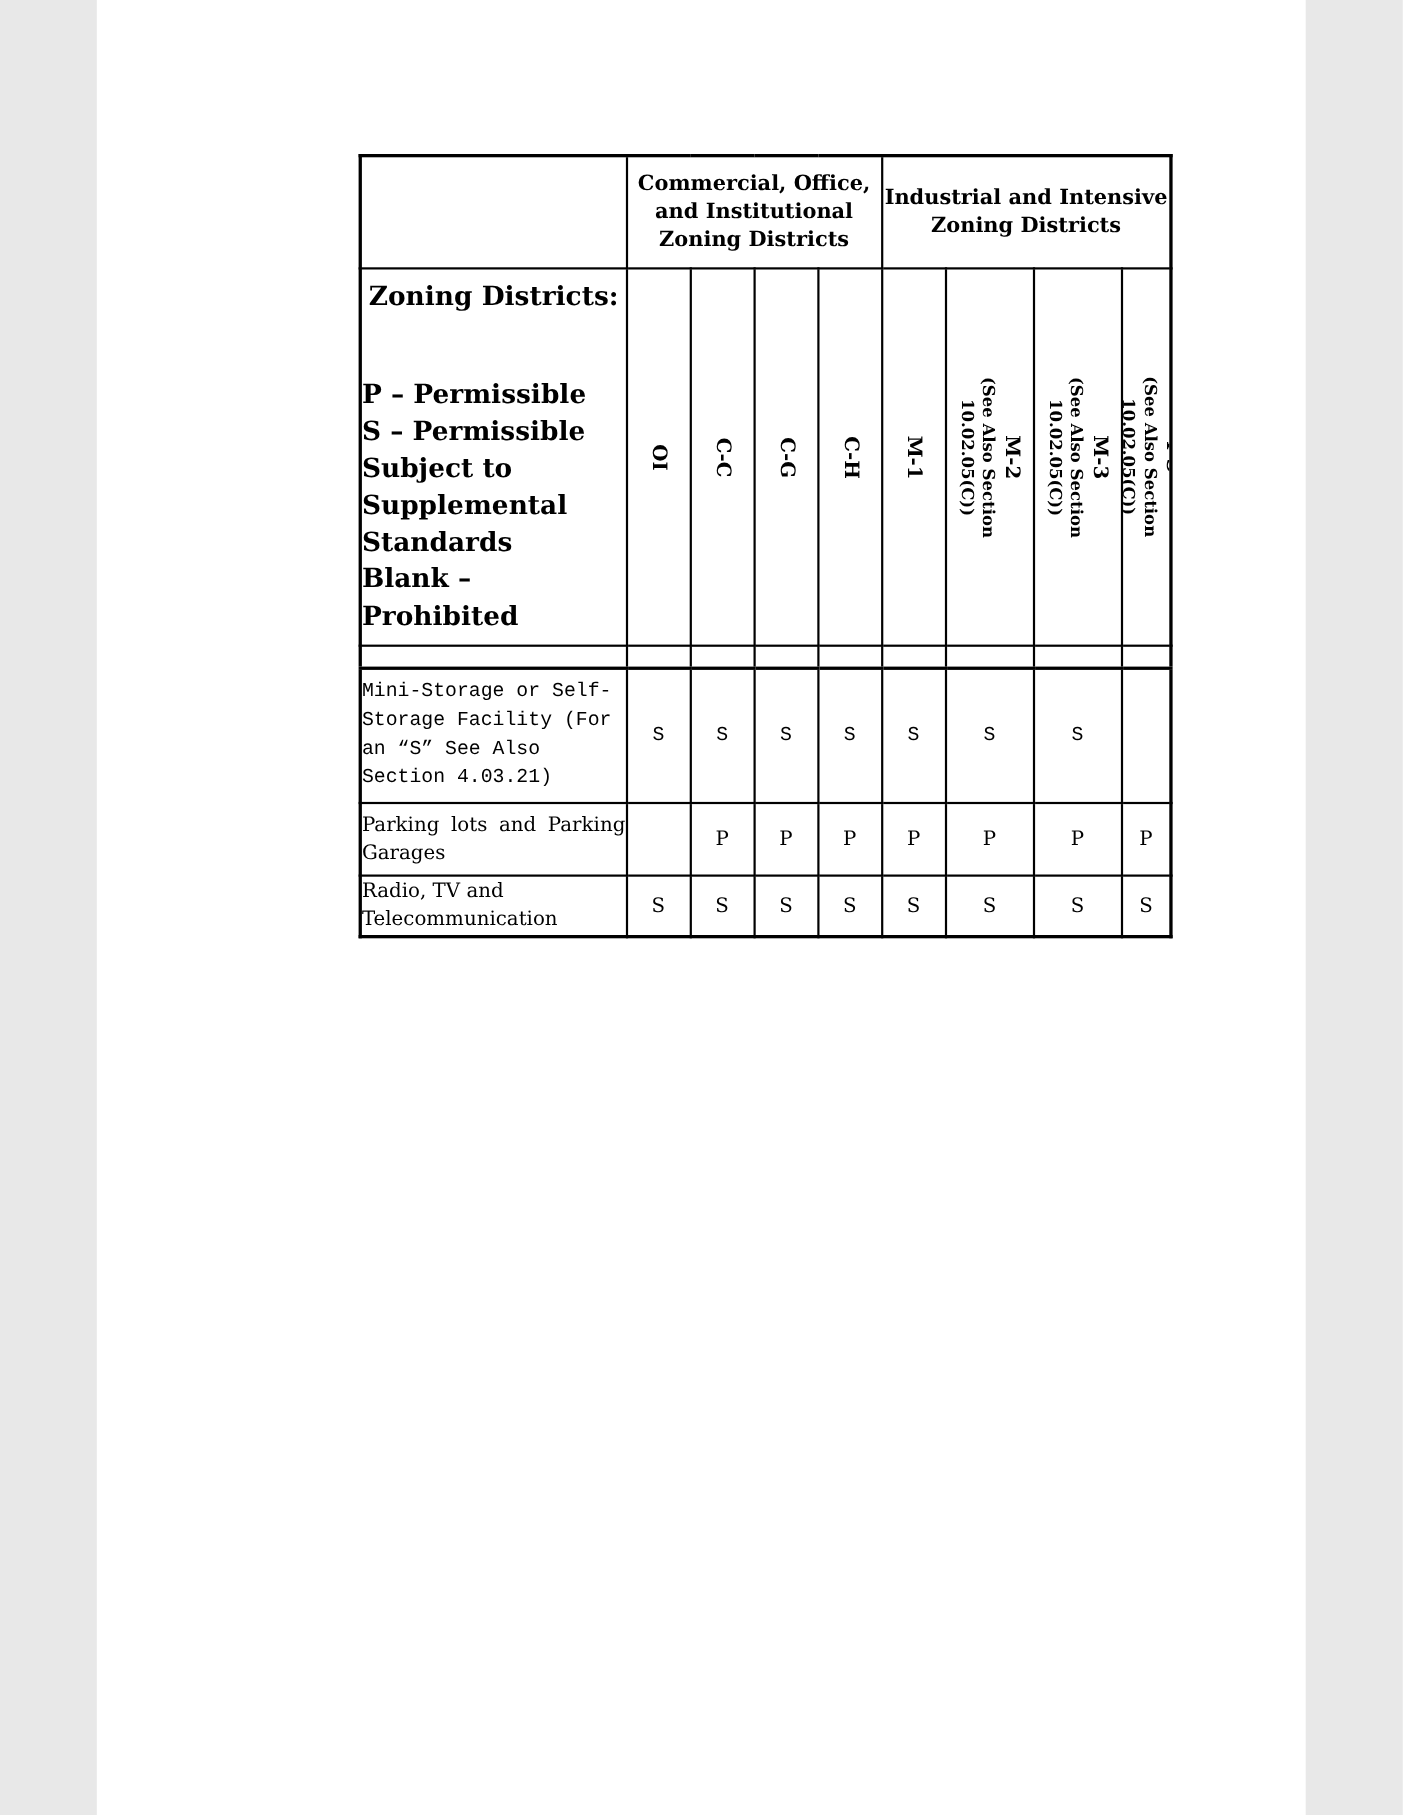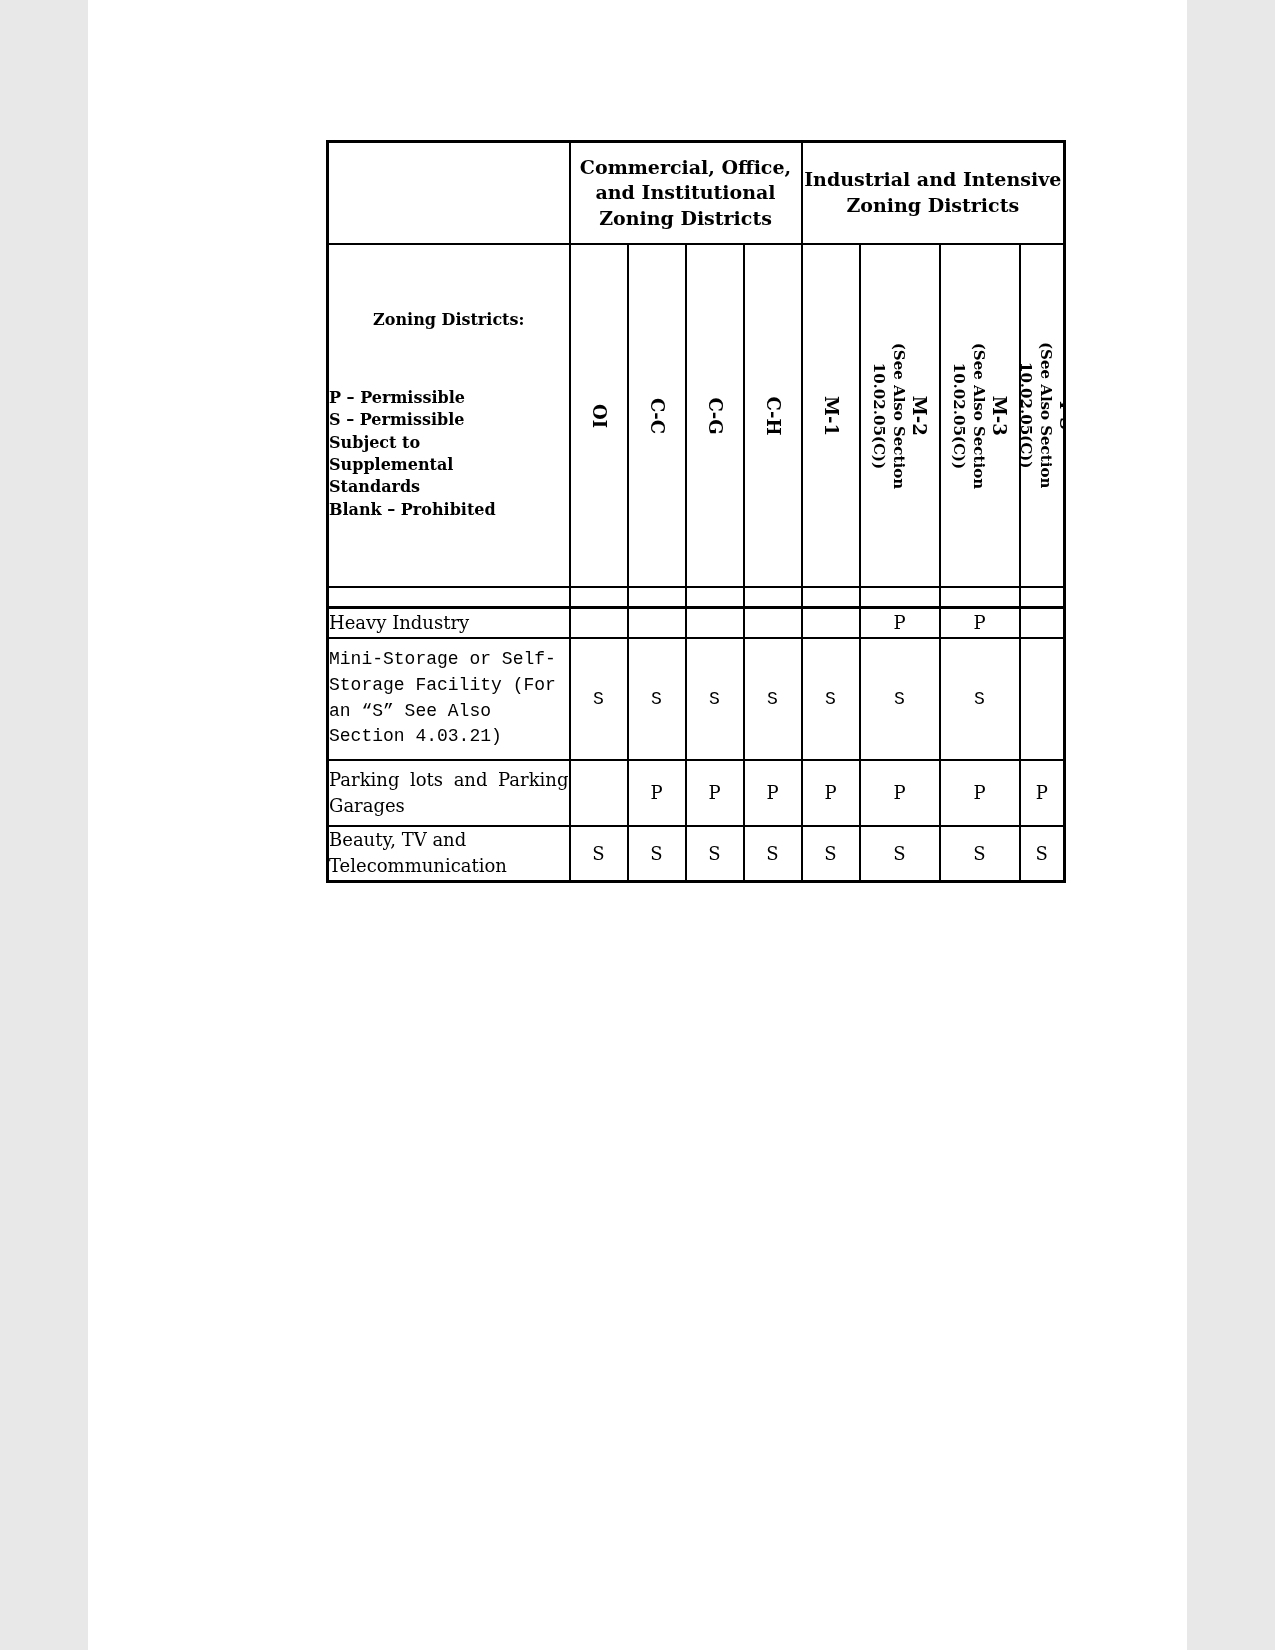--- a/index.html
+++ b/index.html
@@ -40,21 +40,21 @@
     text-align:center;
     padding:4px 14px;
   }
   .corner-cell { height:100px; }
 
   
   .legend-cell {
     vertical-align:top;
     text-align:left;
     font-weight:bold;
-    font-size:16px;
+    font-size:24px;
     padding:12px 10px 8px 12px;
     height:341px;
   }
   .legend-title { text-align:center; margin-bottom:58px; }
   .legend-line  { line-height:1.4; }
 
   .vert-th { text-align:center; vertical-align:middle; padding:0; position:relative; }
   .cellclip { position:relative; width:100%; height:341px; overflow:hidden; }
   .vert {
     writing-mode:vertical-rl;
@@ -194,31 +194,20 @@
           <td class=""></td>
           <td class=""></td>
           <td class="group-start"></td>
           <td class=""></td>
           <td class=""></td>
           <td class=""></td>
         </tr>
     </thead>
     <tbody id="table-body">
 
-        <tr style="height: 30px;">
-          <td class="use-cell col-use">Heavy Industry</td>
-          <td class="val-cell"></td>
-          <td class="val-cell"></td>
-          <td class="val-cell"></td>
-          <td class="val-cell"></td>
-          <td class="val-cell group-start"></td>
-          <td class="val-cell">P</td>
-          <td class="val-cell">P</td>
-          <td class="val-cell"></td>
-        </tr>
         <tr style="height: 122px; font-family: Liberation Mono, monospace;">
           <td class="use-cell col-use">Mini-Storage or Self-Storage Facility (For an “S” See Also Section 4.03.21)</td>
           <td class="val-cell">S</td>
           <td class="val-cell">S</td>
           <td class="val-cell">S</td>
           <td class="val-cell">S</td>
           <td class="val-cell group-start">S</td>
           <td class="val-cell">S</td>
           <td class="val-cell">S</td>
           <td class="val-cell"></td>
@@ -228,21 +217,21 @@
           <td class="val-cell"></td>
           <td class="val-cell">P</td>
           <td class="val-cell">P</td>
           <td class="val-cell">P</td>
           <td class="val-cell group-start">P</td>
           <td class="val-cell">P</td>
           <td class="val-cell">P</td>
           <td class="val-cell">P</td>
         </tr>
         <tr style="height: 56px;">
-          <td class="use-cell col-use">Beauty, TV and Telecommunication</td>
+          <td class="use-cell col-use">Radio, TV and Telecommunication</td>
           <td class="val-cell">S</td>
           <td class="val-cell">S</td>
           <td class="val-cell">S</td>
           <td class="val-cell">S</td>
           <td class="val-cell group-start">S</td>
           <td class="val-cell">S</td>
           <td class="val-cell">S</td>
           <td class="val-cell">S</td>
         </tr>
       </tbody>

